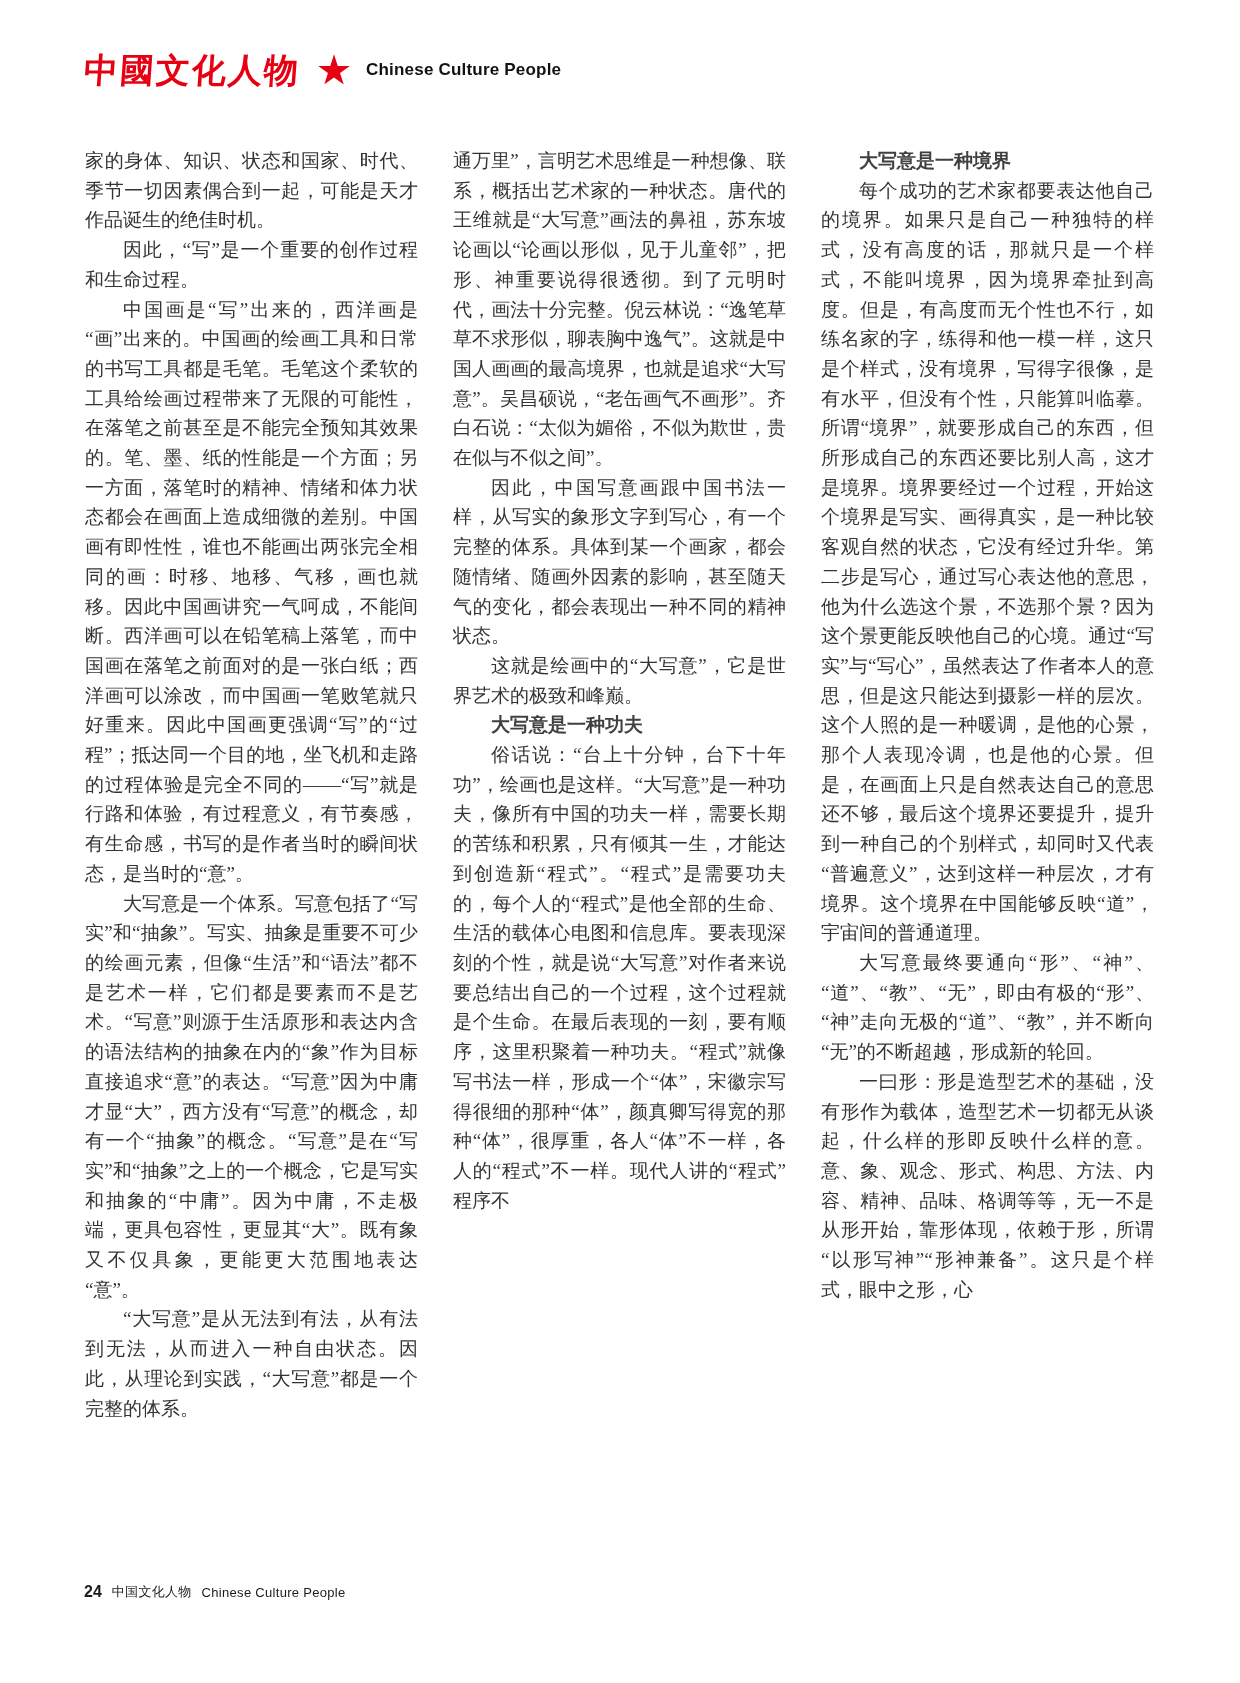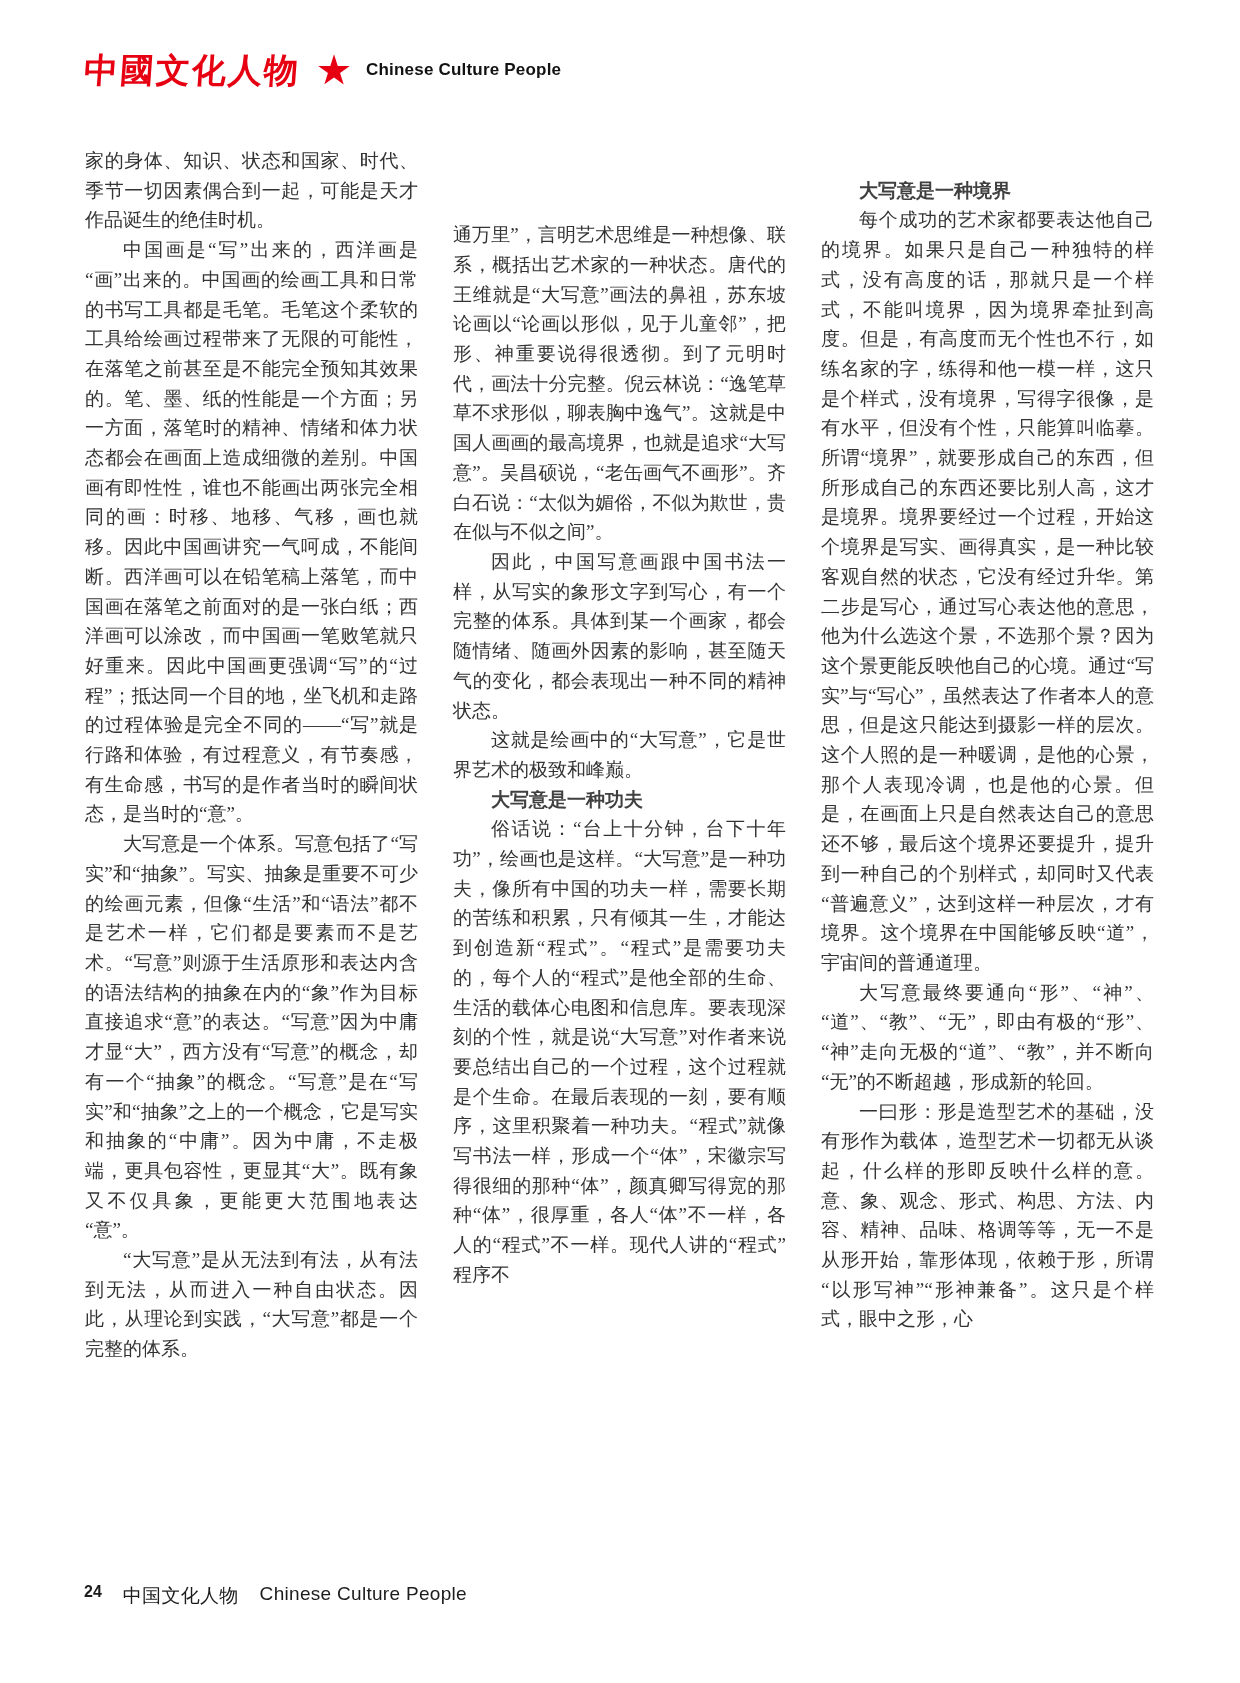--- a/index.html
+++ b/index.html
@@ -6,48 +6,49 @@
   .page{position:relative;width:1240px;height:1683px;background:#ffffff;overflow:hidden;
         font-family:"Liberation Serif","DejaVu Serif",serif;}
   
   .masthead{position:absolute;left:84px;top:52px;display:flex;align-items:center;gap:14px;}
   .logo-cn{color:#e60012;font-family:"DejaVu Sans",sans-serif;font-weight:bold;
            font-size:34px;letter-spacing:2px;transform:skewX(-4deg);line-height:1;}
   .logo-star{color:#e60012;font-size:36px;line-height:1;margin-left:2px;}
   .logo-en{color:#121212;font-family:"Liberation Sans","DejaVu Sans",sans-serif;
            font-weight:bold;font-size:17px;letter-spacing:0.2px;}
   
-  .content{position:absolute;left:85px;top:146px;width:1070px;display:flex;gap:35px;align-items:center;}
+  .content{position:absolute;left:85px;top:146px;width:1070px;display:flex;gap:35px;}
   .col{width:333px;flex:0 0 333px;}
   .col p{margin:0;font-size:19px;line-height:29.7px;color:#333333;
          text-align:justify;text-justify:inter-ideograph;word-break:break-all;}
   .col p.indent{text-indent:2em;}
   .col h3{margin:0;font-size:19px;line-height:29.7px;font-weight:bold;color:#404040;
           font-family:"Liberation Sans","DejaVu Sans",sans-serif;text-indent:2em;}
   
-  .footer{position:absolute;left:84px;top:1583px;display:flex;align-items:flex-start;gap:21px;
+  .footer{position:absolute;left:84px;top:1583px;display:flex;align-items:center;gap:10px;
           font-family:"Liberation Sans","DejaVu Sans",sans-serif;color:#1c1c1c;}
   .footer .pageno{font-weight:bold;font-size:16px;}
-  .footer .journal{font-size:19px;letter-spacing:0.3px;}
+  .footer .journal{font-size:13px;letter-spacing:0.3px;}
 </style>
 </head>
 <body>
 
 <div class="page">
 
   <div class="masthead">
     <span class="logo-cn">中國文化人物</span>
     <span class="logo-star">★</span>
     <span class="logo-en">Chinese Culture People</span>
   </div>
 
   <div class="content">
 
     <div class="col">
       <p>家的身体、知识、状态和国家、时代、季节一切因素偶合到一起，可能是天才作品诞生的绝佳时机。</p>
+      <p class="indent">因此，“写”是一个重要的创作过程和生命过程。</p>
       <p class="indent">中国画是“写”出来的，西洋画是“画”出来的。中国画的绘画工具和日常的书写工具都是毛笔。毛笔这个柔软的工具给绘画过程带来了无限的可能性，在落笔之前甚至是不能完全预知其效果的。笔、墨、纸的性能是一个方面；另一方面，落笔时的精神、情绪和体力状态都会在画面上造成细微的差别。中国画有即性性，谁也不能画出两张完全相同的画：时移、地移、气移，画也就移。因此中国画讲究一气呵成，不能间断。西洋画可以在铅笔稿上落笔，而中国画在落笔之前面对的是一张白纸；西洋画可以涂改，而中国画一笔败笔就只好重来。因此中国画更强调“写”的“过程”；抵达同一个目的地，坐飞机和走路的过程体验是完全不同的——“写”就是行路和体验，有过程意义，有节奏感，有生命感，书写的是作者当时的瞬间状态，是当时的“意”。</p>
       <p class="indent">大写意是一个体系。写意包括了“写实”和“抽象”。写实、抽象是重要不可少的绘画元素，但像“生活”和“语法”都不是艺术一样，它们都是要素而不是艺术。“写意”则源于生活原形和表达内含的语法结构的抽象在内的“象”作为目标直接追求“意”的表达。“写意”因为中庸才显“大”，西方没有“写意”的概念，却有一个“抽象”的概念。“写意”是在“写实”和“抽象”之上的一个概念，它是写实和抽象的“中庸”。因为中庸，不走极端，更具包容性，更显其“大”。既有象又不仅具象，更能更大范围地表达“意”。</p>
       <p class="indent">“大写意”是从无法到有法，从有法到无法，从而进入一种自由状态。因此，从理论到实践，“大写意”都是一个完整的体系。</p>
     </div>
 
     <div class="col">
       <p>通万里”，言明艺术思维是一种想像、联系，概括出艺术家的一种状态。唐代的王维就是“大写意”画法的鼻祖，苏东坡论画以“论画以形似，见于儿童邻”，把形、神重要说得很透彻。到了元明时代，画法十分完整。倪云林说：“逸笔草草不求形似，聊表胸中逸气”。这就是中国人画画的最高境界，也就是追求“大写意”。吴昌硕说，“老缶画气不画形”。齐白石说：“太似为媚俗，不似为欺世，贵在似与不似之间”。</p>
       <p class="indent">因此，中国写意画跟中国书法一样，从写实的象形文字到写心，有一个完整的体系。具体到某一个画家，都会随情绪、随画外因素的影响，甚至随天气的变化，都会表现出一种不同的精神状态。</p>
       <p class="indent">这就是绘画中的“大写意”，它是世界艺术的极致和峰巅。</p>
       <h3>大写意是一种功夫</h3>

